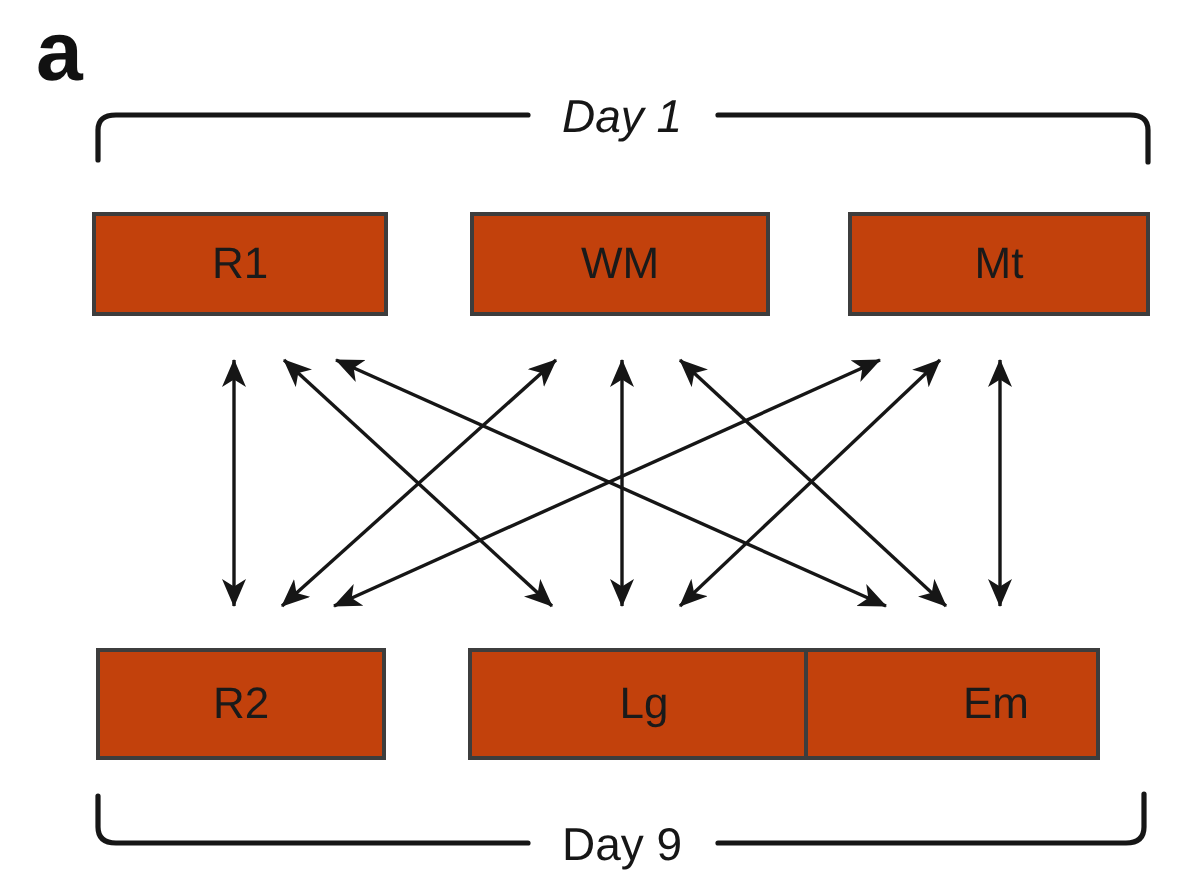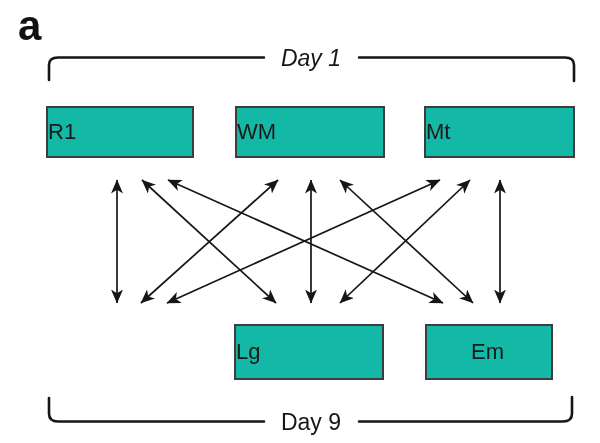--- a/index.html
+++ b/index.html
@@ -23,34 +23,35 @@
   }
   svg.layer {
     position: absolute;
     left: 0; top: 0;
     width: 600px; height: 443px;
   }
   .node-box {
     position: absolute;
     box-sizing: border-box;
     border: 2px solid #3d3d3d;
-    background: #14b8a6;
+    background: #c2410c;
     display: flex;
     align-items: center;
+    justify-content: center;
     font-size: 22px;
     color: #1a1a1a;
   }
   .row-top { top: 106px; height: 52px; }
   .row-bottom { top: 324px; height: 56px; }
   .box-r1 { left: 46px;  width: 148px; }
   .box-wm { left: 235px; width: 150px; }
   .box-mt { left: 424px; width: 151px; }
   .box-r2 { left: 48px;  width: 145px; }
-  .box-lg { left: 234px; width: 150px; }
-  .box-em { left: 425px; width: 128px; padding-left: 44px; }
+  .box-lg { left: 234px; width: 176px; }
+  .box-em { left: 402px; width: 148px; padding-left: 44px; }
   .day-label {
     position: absolute;
     width: 110px;
     text-align: center;
     font-size: 23px;
     line-height: 26px;
     color: #161616;
   }
   .day1-label { left: 256px; top: 45px; font-style: italic; }
   .day2-label { left: 256px; top: 409px; }
@@ -104,20 +105,23 @@
   <div class="node-box row-top box-r1">
     <span>R1</span>
   </div>
   <div class="node-box row-top box-wm">
     <span>WM</span>
   </div>
   <div class="node-box row-top box-mt">
     <span>Mt</span>
   </div>
 
+  <div class="node-box row-bottom box-r2">
+    <span>R2</span>
+  </div>
   <div class="node-box row-bottom box-lg">
     <span>Lg</span>
   </div>
   <div class="node-box row-bottom box-em">
     <span>Em</span>
   </div>
 
 </div>
 
 </body></html>

